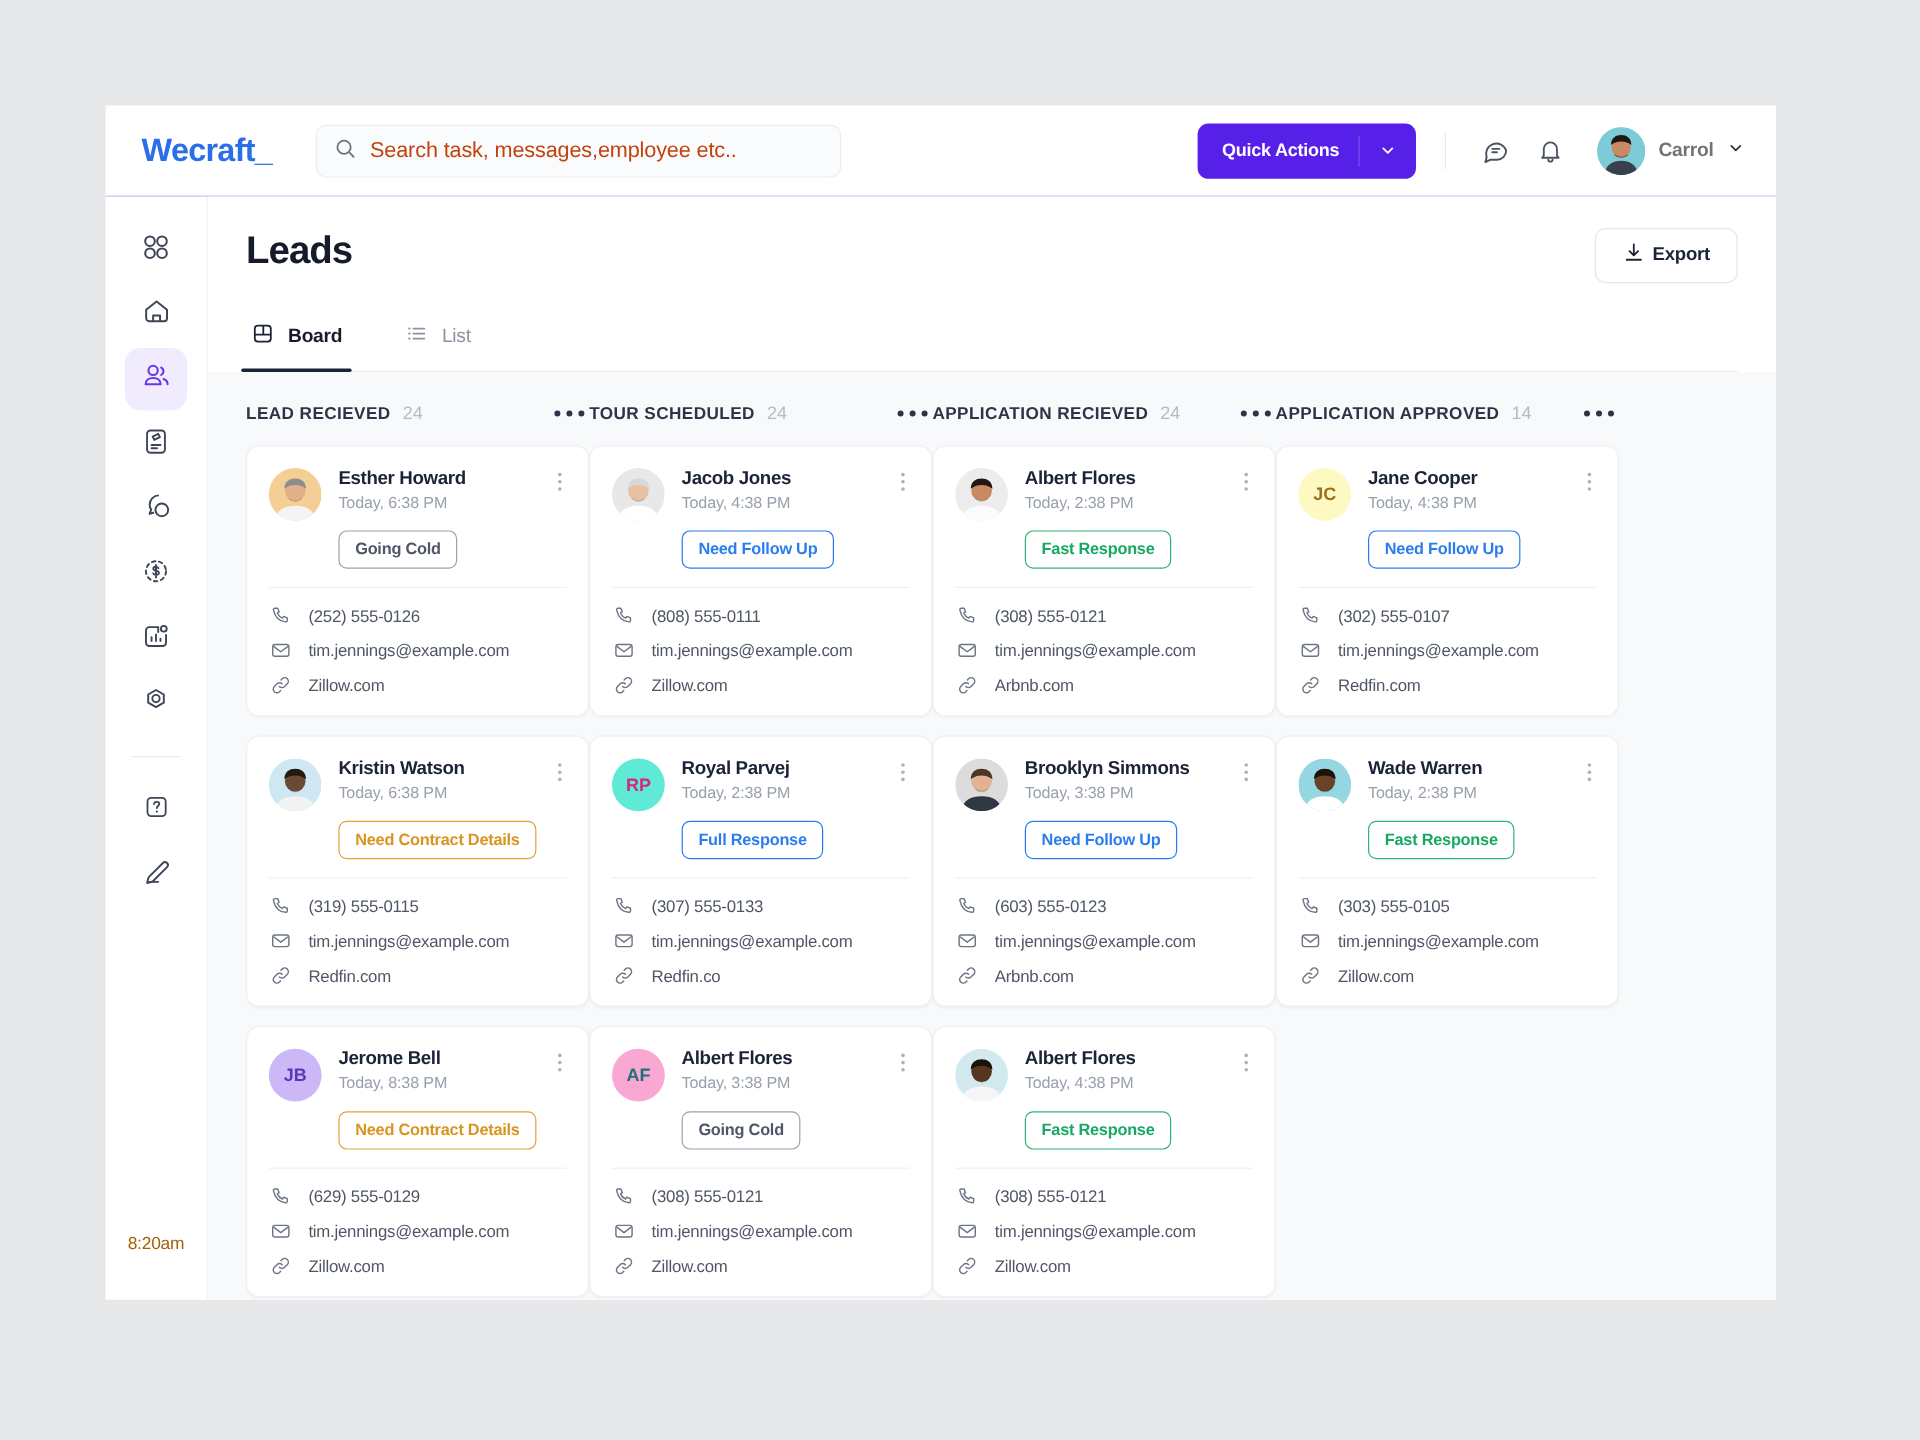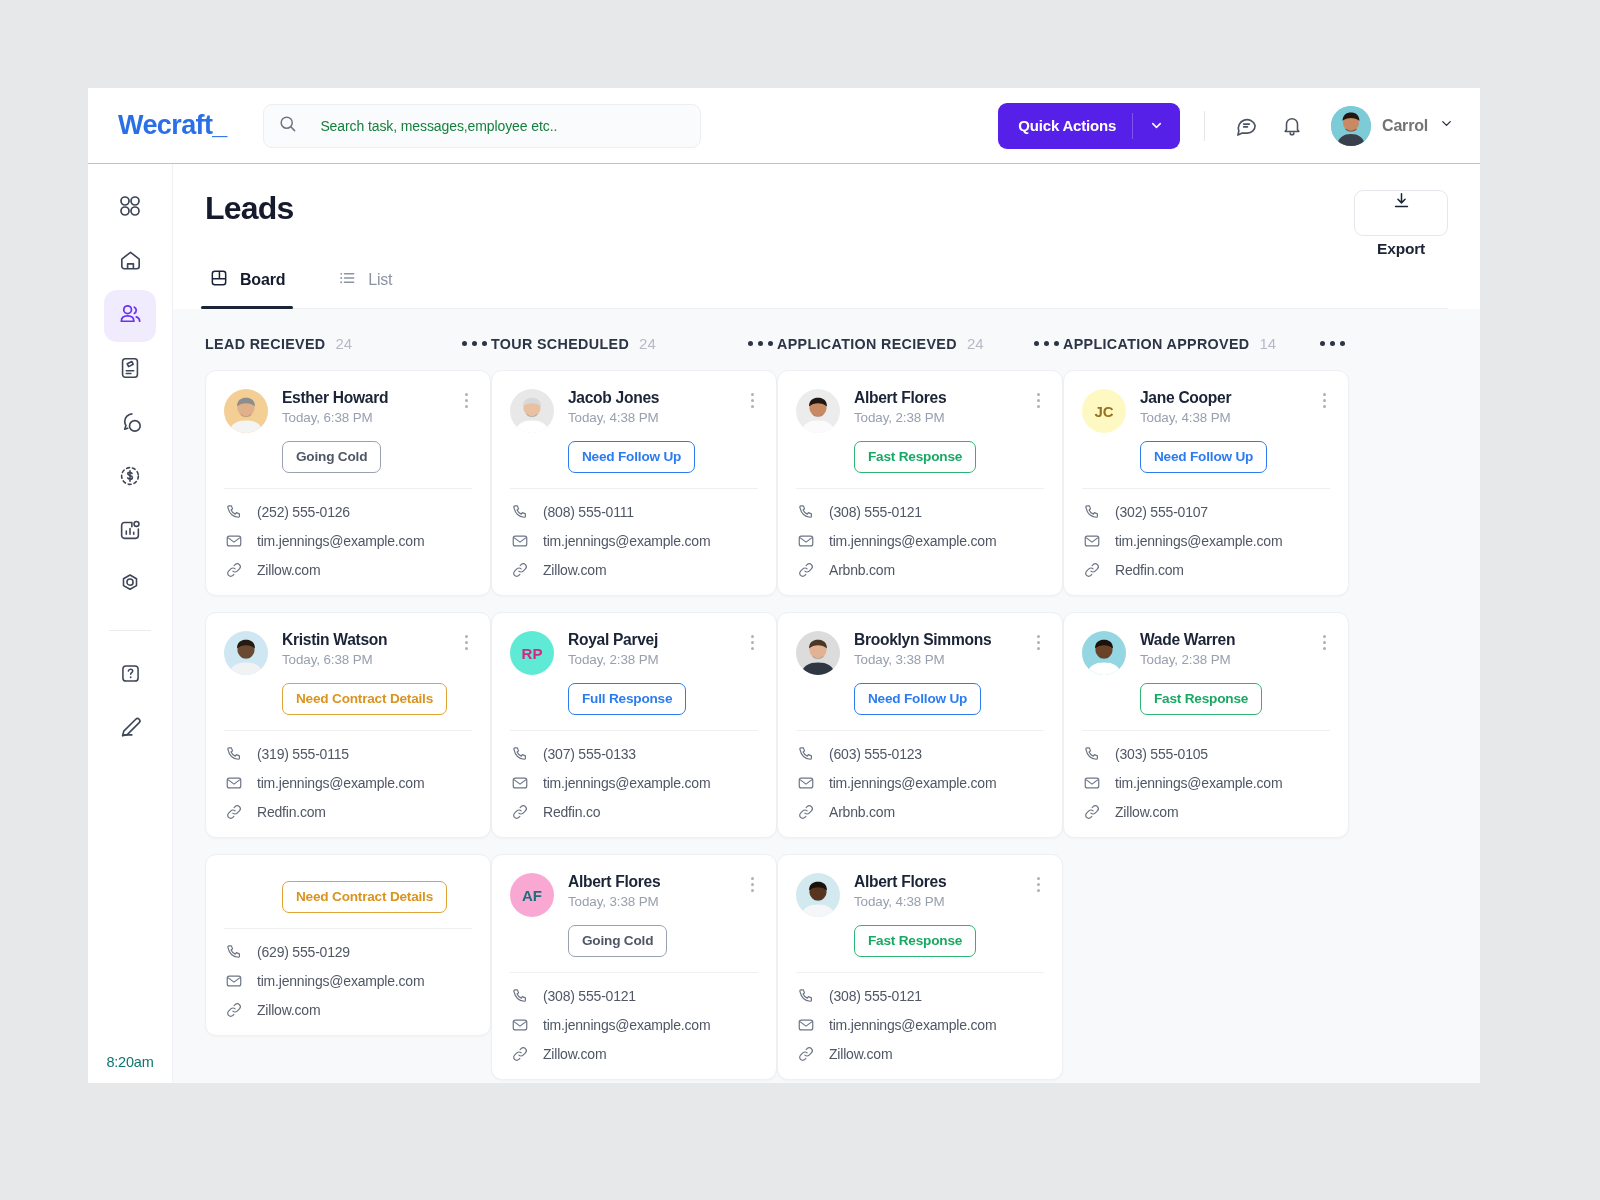--- a/index.html
+++ b/index.html
@@ -43,24 +43,23 @@
     width: 438px; height: 44px;
     background: #fafbfc;
     border: 1px solid #eceef1;
     border-radius: 9px;
     display: flex;
     align-items: center;
     padding: 0 14px;
     gap: 11px;
   }
   .searchbox .ph {
-    font-size: 14px;
-    color: #15803d;
+    font-size: 18px;
+    color: #c2410c;
     letter-spacing: -0.1px;
-    margin-left: 12px;
   }
 
   .topbar-right {
     margin-left: auto;
     display: flex;
     align-items: center;
     gap: 0;
   }
   .qa {
     height: 46px;
@@ -110,43 +109,42 @@
     width: 52px; height: 52px;
     border-radius: 13px;
     display: flex; align-items: center; justify-content: center;
     margin-bottom: 2px;
     cursor: pointer;
   }
   .navitem.active { background: #f0ecfe; }
   .navsep { width: 42px; height: 1px; background: #e9ebef; margin: 16px 0 18px; }
   .clock {
     position: absolute;
-    bottom: 13px;
+    bottom: 38px;
     font-size: 14.5px;
-    color: #0f766e;
+    color: #a16207;
     letter-spacing: -0.2px;
   }
 
   
   .main { flex: 1; min-width: 0; display: flex; flex-direction: column; background: #fff; }
   .page-head { padding: 26px 32px 0 32px; background: #fff; }
   .ph-row { display: flex; align-items: flex-start; }
   .title { font-size: 32px; font-weight: bold; color: #151b2d; letter-spacing: -0.8px; }
   .export {
     margin-left: auto;
     height: 46px;
     border: 1px solid #e4e7ec;
     border-radius: 9px;
-    display: flex; align-items: center; gap: 26px;
+    display: flex; align-items: center; gap: 6px;
     padding: 0 22px;
     font-size: 15.5px; font-weight: bold; color: #1b2336;
     letter-spacing: -0.2px;
     cursor: pointer;
     background: #fff;
-    flex-direction: column;
   }
   .tabs-row {
     margin-top: 22px;
     display: flex;
     align-items: center;
     border-bottom: 1px solid #eceef1;
   }
   .tab {
     display: flex; align-items: center; gap: 11px;
     padding: 10px 4px 16px 4px;
@@ -532,20 +530,34 @@
             <svg width="18" height="18" viewBox="0 0 24 24" fill="none" stroke="#6d7585" stroke-width="1.6" stroke-linecap="round">
               <path d="M10.5 13.5a4 4 0 0 0 5.7 0l3-3a4 4 0 1 0-5.7-5.7l-1.3 1.3"></path>
               <path d="M13.5 10.5a4 4 0 0 0-5.7 0l-3 3a4 4 0 1 0 5.7 5.7l1.3-1.3"></path>
             </svg>
           </span>
           <span>Redfin.com</span>
         </div>
       </div>
               </div>
               <div class="card">
+      <div class="card-top">
+        <div class="av av44" style="background:#cdb8f7;color:#5e36b8">
+                    <span>JB</span>
+                  </div>
+        <div class="card-id">
+          <div class="card-name">Jerome Bell</div>
+          <div class="card-time">Today, 8:38 PM</div>
+        </div>
+        <span class="kebab">
+                    <i></i>
+                    <i></i>
+                    <i></i>
+                  </span>
+      </div>
       <div class="badge-row">
         <span class="badge" style="color:#d99420;border-color:#e0a336">Need Contract Details</span>
       </div>
       <div class="hr"></div>
       <div class="meta">
         <div class="meta-row">
           <span class="mi">
             <svg width="18" height="18" viewBox="0 0 24 24" fill="none" stroke="#6d7585" stroke-width="1.6" stroke-linejoin="round">
               <path d="M5.5 3.8h3l1.6 4-2 1.4a11 11 0 0 0 5.7 5.7l1.4-2 4 1.6v3c0 .9-.8 1.6-1.7 1.5C9.6 18.3 5.7 14.4 4 6.2a1.6 1.6 0 0 1 1.5-2.4z"></path>
             </svg>

